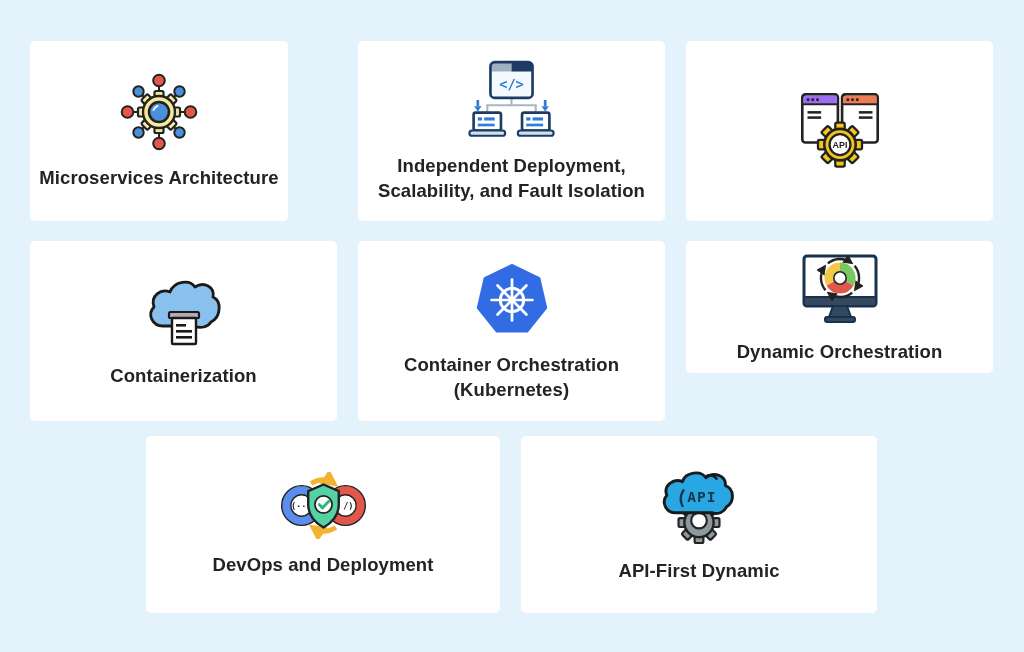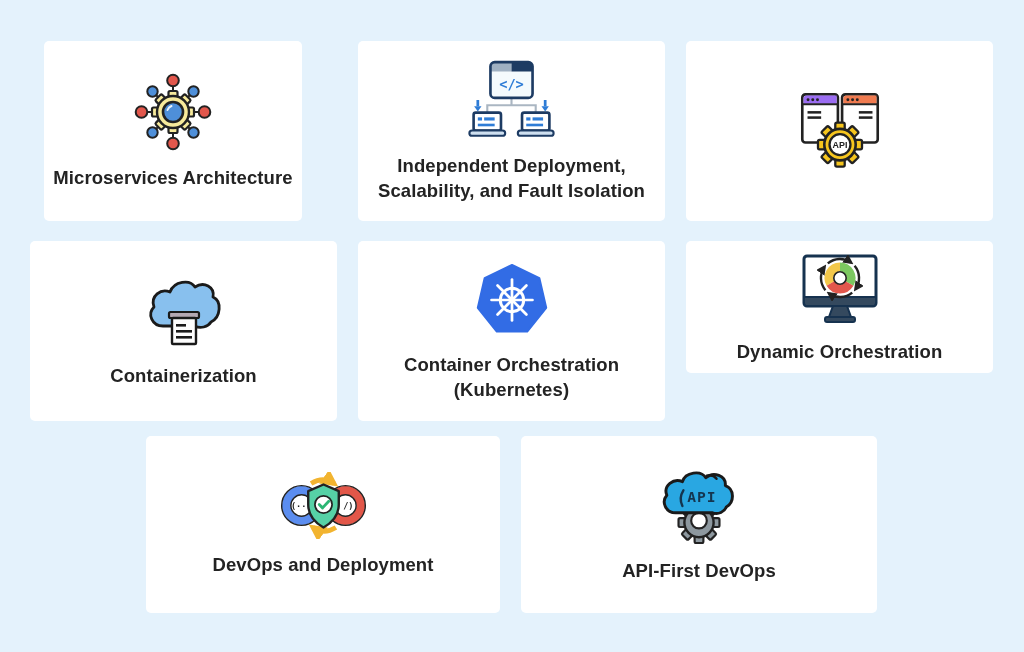--- a/index.html
+++ b/index.html
@@ -32,21 +32,21 @@
     letter-spacing:.1px;
   }
   .label span{display:block;}
   .label span:empty{display:none;}
 </style>
 </head>
 <body>
 
 <div class="canvas">
 
-  <div class="card" style="left:44px;top:41px;width:258px;height:180px">
+  <div class="card" style="left:30px;top:41px;width:258px;height:180px">
     <div class="icon">
       <svg width="80" height="80" viewBox="0 0 80 80">
         <g stroke="#222" stroke-width="2">
           <line x1="40" y1="40" x2="40" y2="9"></line>
             <line x1="40" y1="40" x2="71" y2="40"></line>
           <line x1="40" y1="40" x2="40" y2="71"></line>
             <line x1="40" y1="40" x2="9" y2="40"></line>
           <line x1="40" y1="40" x2="19.5" y2="19.5"></line>
             <line x1="40" y1="40" x2="60.5" y2="19.5"></line>
           <line x1="40" y1="40" x2="60.5" y2="60.5"></line>
@@ -281,18 +281,18 @@
         </g>
         <circle cx="42" cy="57" r="15" fill="#8d989f" stroke="#222" stroke-width="2.5"></circle>
         <circle cx="42" cy="55" r="8" fill="#ffffff" stroke="#222" stroke-width="2.2"></circle>
         <path d="M18,47 C8,47 3,36 9,29 C5,19 16,11 25,15 C28,5 44,3 49,11 C57,4 70,9 69,19 C78,22 79,36 70,41 C68,46 62,49 56,47 Z" fill="#29a7e2" stroke="#1a1a1a" stroke-width="3" stroke-linejoin="round"></path>
         <path d="M50,9 q6,-2 10,3" fill="none" stroke="#1a1a1a" stroke-width="2.5" stroke-linecap="round"></path>
         <path d="M26,24 q-5,8 -1,16" fill="none" stroke="#14354f" stroke-width="2.5" stroke-linecap="round"></path>
         <text x="45" y="36" text-anchor="middle" font-family="DejaVu Sans Mono, monospace" font-weight="bold" font-size="15" fill="#14354f" letter-spacing="1">API</text>
       </svg>
     </div>
     <div class="label">
-      <span>API-First DevOps</span>
+      <span>API-First Dynamic</span>
 
     </div>
   </div>
 
 </div>
 
 </body></html>

